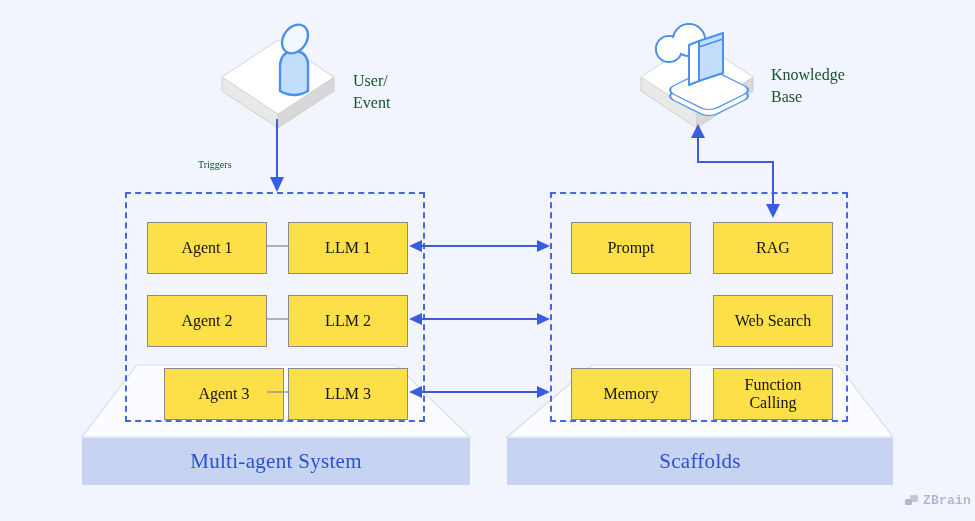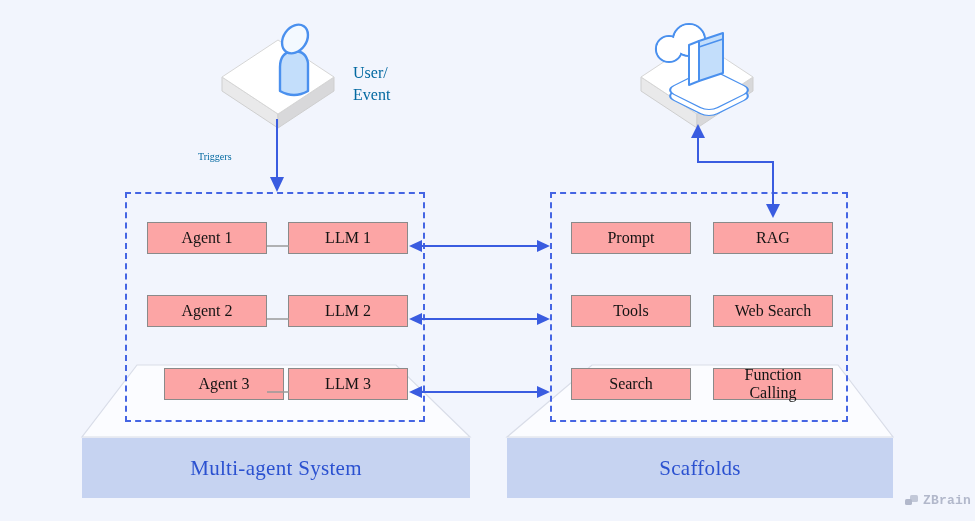--- a/index.html
+++ b/index.html
@@ -18,32 +18,32 @@
     position:relative;width:975px;height:521px;overflow:hidden;
     background:var(--background);
     font-family:"Liberation Serif","DejaVu Serif",serif;
   }
   svg.layer{position:absolute;left:0;top:0;pointer-events:none;}
   .dashed-frame{
     position:absolute;border:2px dashed var(--dashed-border-blue);
     box-sizing:border-box;background:transparent;z-index:2;
   }
   .node{
-    position:absolute;width:120px;height:32px;box-sizing:border-box;
-    background:#fca5a5;border:1px solid var(--box-border-gray);
+    position:absolute;width:120px;height:52px;box-sizing:border-box;
+    background:#fde047;border:1px solid var(--box-border-gray);
     display:flex;align-items:center;justify-content:center;text-align:center;
     font-size:16px;color:#141414;line-height:1.15;padding:2px 8px;z-index:3;
   }
   .banner{
-    position:absolute;height:60px;background:var(--banner-fill);
+    position:absolute;height:47px;background:var(--banner-fill);
     display:flex;align-items:center;justify-content:center;
     font-size:21px;color:var(--banner-text-blue);z-index:1;letter-spacing:.3px;
   }
   .side-label{
-    position:absolute;font-size:16px;color:#0369a1;line-height:22px;z-index:3;
+    position:absolute;font-size:16px;color:#14532d;line-height:22px;z-index:3;margin-top:8px;
   }
   .triggers{font-size:10px;}
   .watermark{
     position:absolute;left:904px;top:493px;display:flex;align-items:center;gap:4px;
     font-family:Liberation Mono, monospace;
     font-size:13px;font-weight:700;color:var(--watermark-gray);z-index:4;letter-spacing:.2px;
   }
 </style>
 </head>
 <body>
@@ -97,28 +97,31 @@
 
   <div class="node" style="left:147px;top:222px">Agent 1</div>
   <div class="node" style="left:288px;top:222px">LLM 1</div>
   <div class="node" style="left:147px;top:295px">Agent 2</div>
   <div class="node" style="left:288px;top:295px">LLM 2</div>
   <div class="node" style="left:164px;top:368px">Agent 3</div>
   <div class="node" style="left:288px;top:368px">LLM 3</div>
 
   <div class="node" style="left:571px;top:222px">Prompt</div>
   <div class="node" style="left:713px;top:222px">RAG</div>
-  <div class="node" style="left:571px;top:295px">Tools</div>
   <div class="node" style="left:713px;top:295px">Web Search</div>
-  <div class="node" style="left:571px;top:368px">Search</div>
+  <div class="node" style="left:571px;top:368px">Memory</div>
   <div class="node" style="left:713px;top:368px">Function Calling</div>
 
   <div class="side-label" style="left:353px;top:62px">
     <div>User/</div>
     <div>Event</div>
+  </div>
+  <div class="side-label" style="left:771px;top:56px">
+    <div>Knowledge</div>
+    <div>Base</div>
   </div>
   <div class="side-label triggers" style="left:198px;top:146px">Triggers</div>
 
   <svg class="layer" width="975" height="521" style="z-index:5">
 
     <line x1="267" y1="246" x2="289" y2="246" stroke="#9a9a9a" stroke-width="1.5"></line>
     <line x1="267" y1="319" x2="289" y2="319" stroke="#9a9a9a" stroke-width="1.5"></line>
     <line x1="267" y1="392" x2="289" y2="392" stroke="#9a9a9a" stroke-width="1.5"></line>
 
     <g stroke="var(--arrow-blue)" fill="var(--arrow-blue)">

